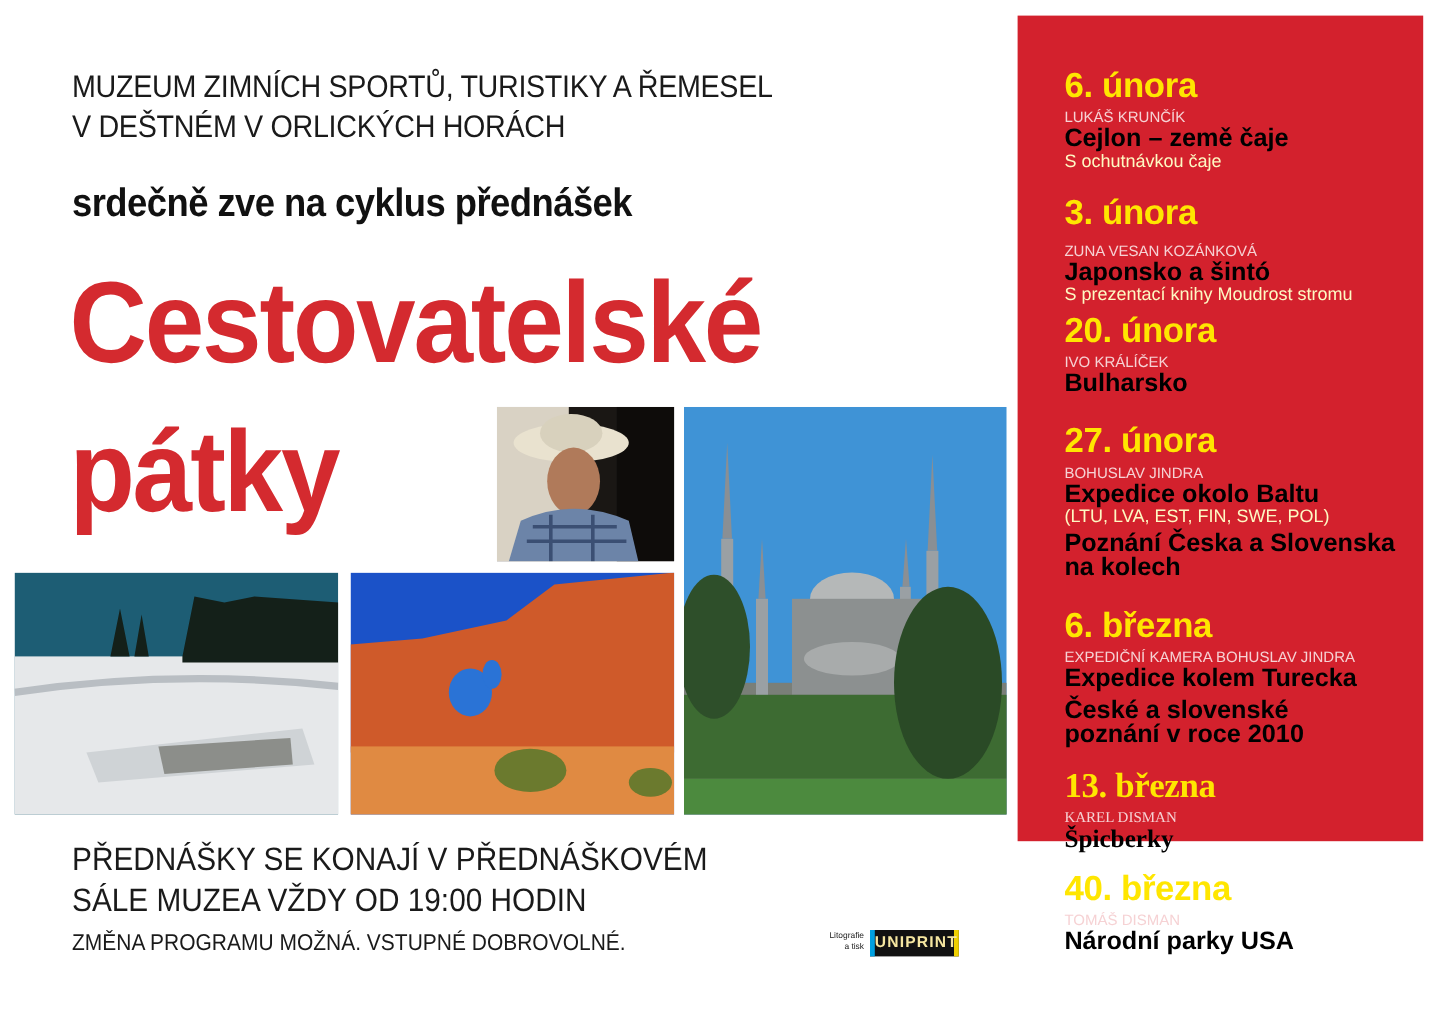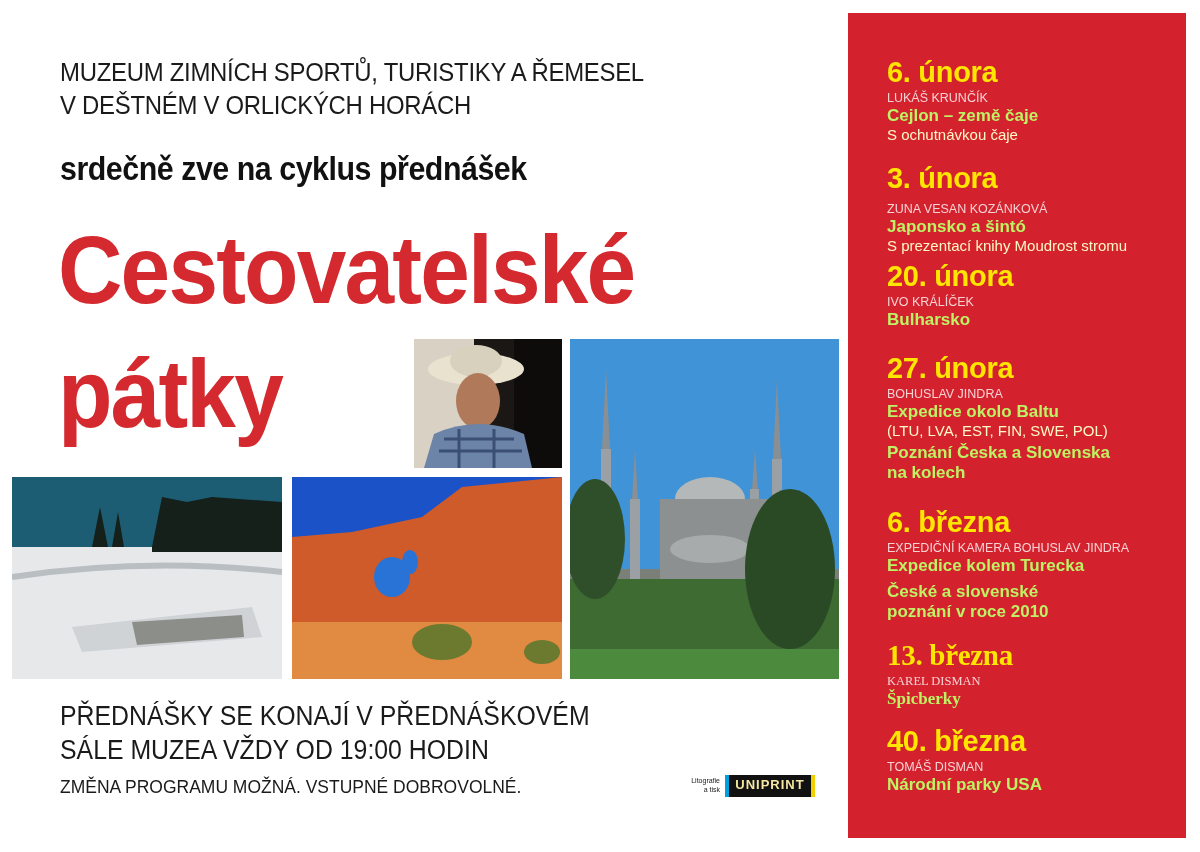--- a/index.html
+++ b/index.html
@@ -9,30 +9,30 @@
   .invite { left:60px; top:150px; font-size:33px; font-weight:bold; color:#111; white-space:nowrap; letter-spacing:-0.5px; transform:scaleX(0.92); transform-origin:left top; }
   .title { left:58px; color:#d42a2f; font-weight:bold; font-size:96px; line-height:1; white-space:nowrap; letter-spacing:-2px; transform:scaleX(0.93); transform-origin:left top; }
   .footer-line { left:60px; color:#1a1a1a; font-size:27px; white-space:nowrap; transform:scaleX(0.92); transform-origin:left top; }
   .footer-small { left:60px; top:776px; color:#1a1a1a; font-size:19px; white-space:nowrap; transform:scaleX(0.92); transform-origin:left top; }
 
   
   .photo { position:absolute; overflow:hidden; }
   .photo svg { display:block; width:100%; height:100%; }
 
   
-  .panel { position:absolute; left:848px; top:13px; width:338px; height:825px; background:#d3212d; }
+  .panel { position:absolute; left:848px; top:13px; width:338px; height:688px; background:#d3212d; }
   .event { position:absolute; left:39px; }
   .date { color:#ffe600; font-weight:bold; font-size:29px; line-height:30px; white-space:nowrap; letter-spacing:-0.3px; }
   .speaker { color:#f6d2d4; font-size:12.5px; line-height:16px; white-space:nowrap; text-transform:uppercase; }
-  .talk { color:#bef264; font-weight:bold; font-size:17px; line-height:20px; white-space:nowrap; }
+  .talk { color:#000000; font-weight:bold; font-size:21px; line-height:20px; white-space:nowrap; }
   .note { color:#fef9c3; font-size:15px; line-height:17px; white-space:nowrap; }
 
   .printer { position:absolute; left:688px; top:775px; }
   .printer-label { position:absolute; left:0; top:1px; width:32px; font-size:7px; line-height:9px; color:#222; text-align:right; }
-  .printer-logo { position:absolute; left:37px; top:0; width:90px; height:22px; background:#111; border-left:4px solid #00a0e0; border-right:4px solid #f0d000; box-sizing:border-box; color:#f5e6a0; font-weight:bold; font-size:13px; line-height:20px; text-align:center; letter-spacing:1px; }
+  .printer-logo { position:absolute; left:37px; top:0; width:74px; height:22px; background:#111; border-left:4px solid #00a0e0; border-right:4px solid #f0d000; box-sizing:border-box; color:#f5e6a0; font-weight:bold; font-size:13px; line-height:20px; text-align:center; letter-spacing:1px; }
 </style>
 </head>
 <body>
 
 <div class="abs header-line" style="top:57px;">MUZEUM ZIMNÍCH SPORTŮ, TURISTIKY A ŘEMESEL</div>
 <div class="abs header-line" style="top:90px;">V DEŠTNÉM V ORLICKÝCH HORÁCH</div>
 <div class="abs invite">srdečně zve na cyklus přednášek</div>
 
 <div class="abs title" style="top:222px;">Cestovatelské</div>
 <div class="abs title" style="top:346px;">pátky</div>

